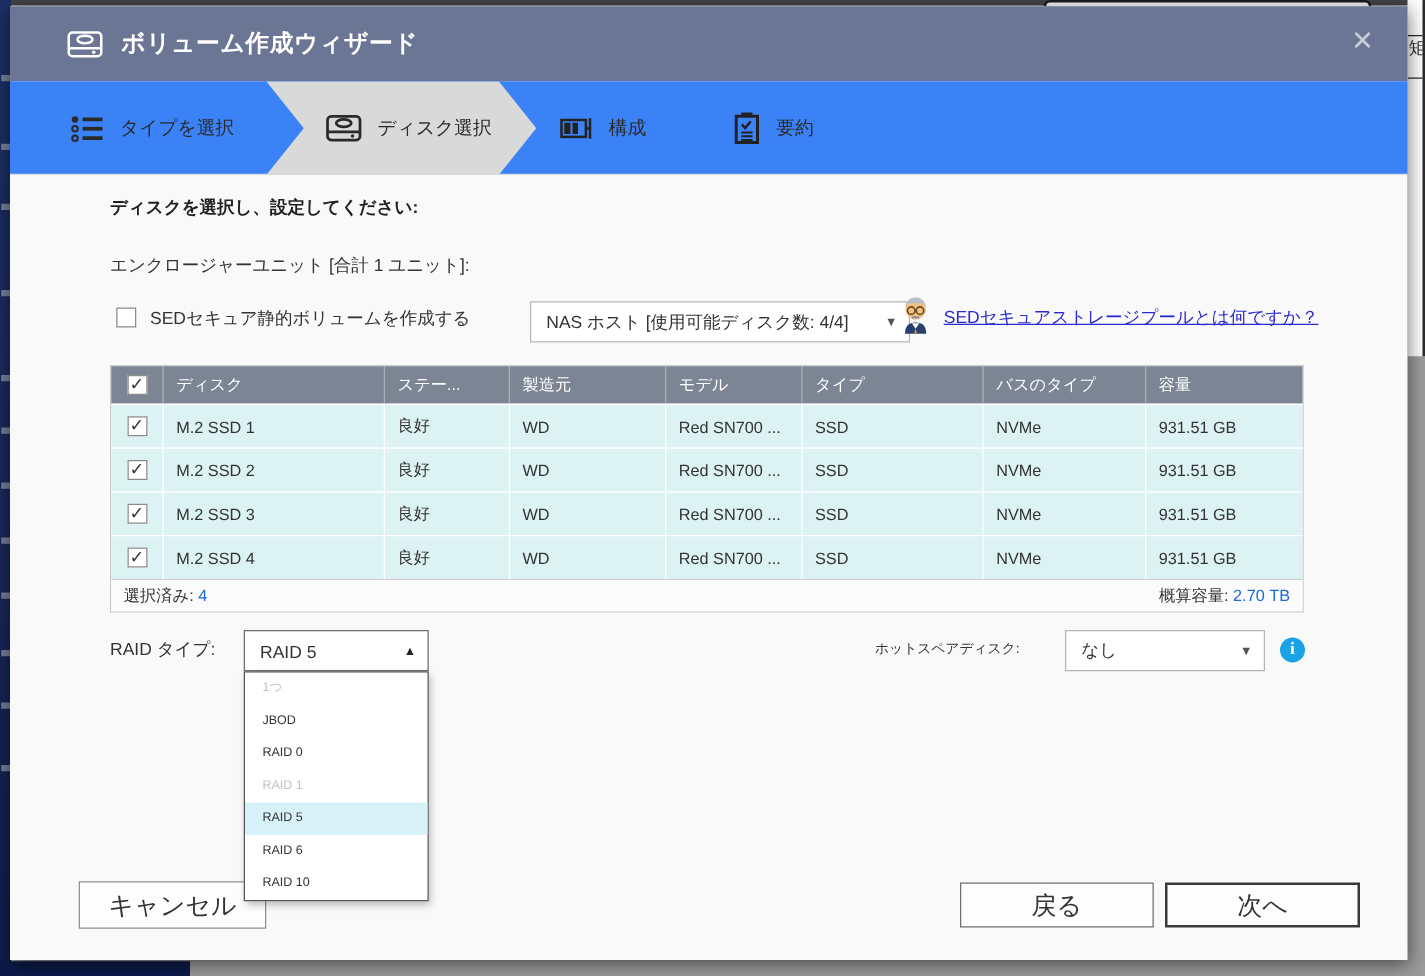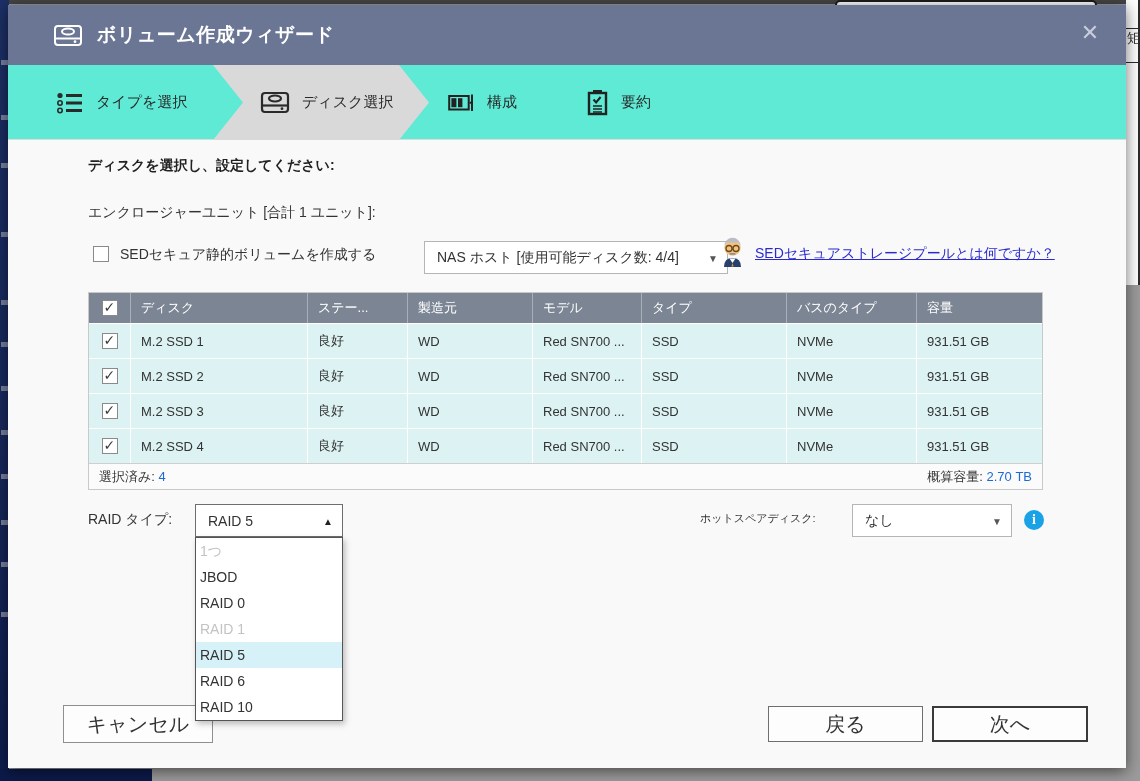--- a/index.html
+++ b/index.html
@@ -24,21 +24,21 @@
     box-shadow:0 3px 14px rgba(0,0,0,.55); z-index:2; }
 
   .titlebar { position:absolute; left:0; top:0; width:100%; height:60px; background:#6a7694;
     display:flex; align-items:center; padding-left:45px; }
   .titlebar .ticon { margin-right:14px; display:flex; }
   .titlebar h1 { color:#fff; font-size:19px; font-weight:bold; letter-spacing:.5px; }
   .close-x { position:absolute; right:22px; top:14px; width:28px; height:28px; color:#c7cddc;
     font-size:22px; line-height:28px; text-align:center; cursor:pointer; }
 
   
-  .stepper { position:absolute; left:0; top:60px; width:100%; height:75px; background:#5eead4;
+  .stepper { position:absolute; left:0; top:60px; width:100%; height:75px; background:#3b82f6;
     border-bottom:1px solid #dcdcdc; }
   .chev-active { position:absolute; left:205px; top:0; width:216px; height:75px; background:#d9d9d9;
     clip-path:polygon(0 0, 186px 0, 216px 50%, 186px 100%, 0 100%, 30px 50%); }
   .step { position:absolute; top:0; height:75px; display:flex; align-items:center; gap:12px;
     font-size:15px; color:#2a2a2a; cursor:pointer; }
   .step svg { display:block; }
   .s1 { left:48px; } .s2 { left:252px; } .s3 { left:440px; } .s4 { left:578px; }
 
   
   .heading { position:absolute; left:80px; top:152px; font-size:14px; font-weight:bold; color:#222; }
@@ -75,21 +75,21 @@
   .tfoot { display:flex; justify-content:space-between; align-items:center; height:26px;
     background:#fbfbfb; border-top:1px solid #cfcfcf; padding:0 10px; font-size:13px; color:#333; }
   .blue { color:#1b6ad6; }
 
   
   .raid-label { position:absolute; left:80px; top:506px; font-size:14px; color:#333; }
   .raid-select { left:187px; top:499px; width:148px; border:1px solid #6e6e6e; }
   .raid-select .arrow { color:#222; }
   .menu { position:absolute; left:187px; top:532px; width:148px; background:#fff;
     border:1px solid #555; box-shadow:2px 3px 6px rgba(0,0,0,.25); z-index:5; }
-  .menu-item { height:26px; line-height:26px; padding-left:4px; font-size:14px; color:#333; cursor:pointer; }
+  .menu-item { height:26px; line-height:26px; padding-left:14px; font-size:10px; color:#333; cursor:pointer; }
   .menu-item.disabled { color:#c3c3c3; cursor:default; }
   .menu-item.selected { background:#d6f2f8; }
 
   .hs-label { position:absolute; left:692px; top:506px; font-size:11px; color:#333; }
   .hs-select { left:844px; top:499px; width:160px; }
   .info-ic { position:absolute; left:1016px; top:505px; width:20px; height:20px; border-radius:50%;
     background:#19a2e6; color:#fff; font-family:"Liberation Serif",serif; font-weight:bold;
     font-size:14px; text-align:center; line-height:20px; cursor:pointer; }
 
   

